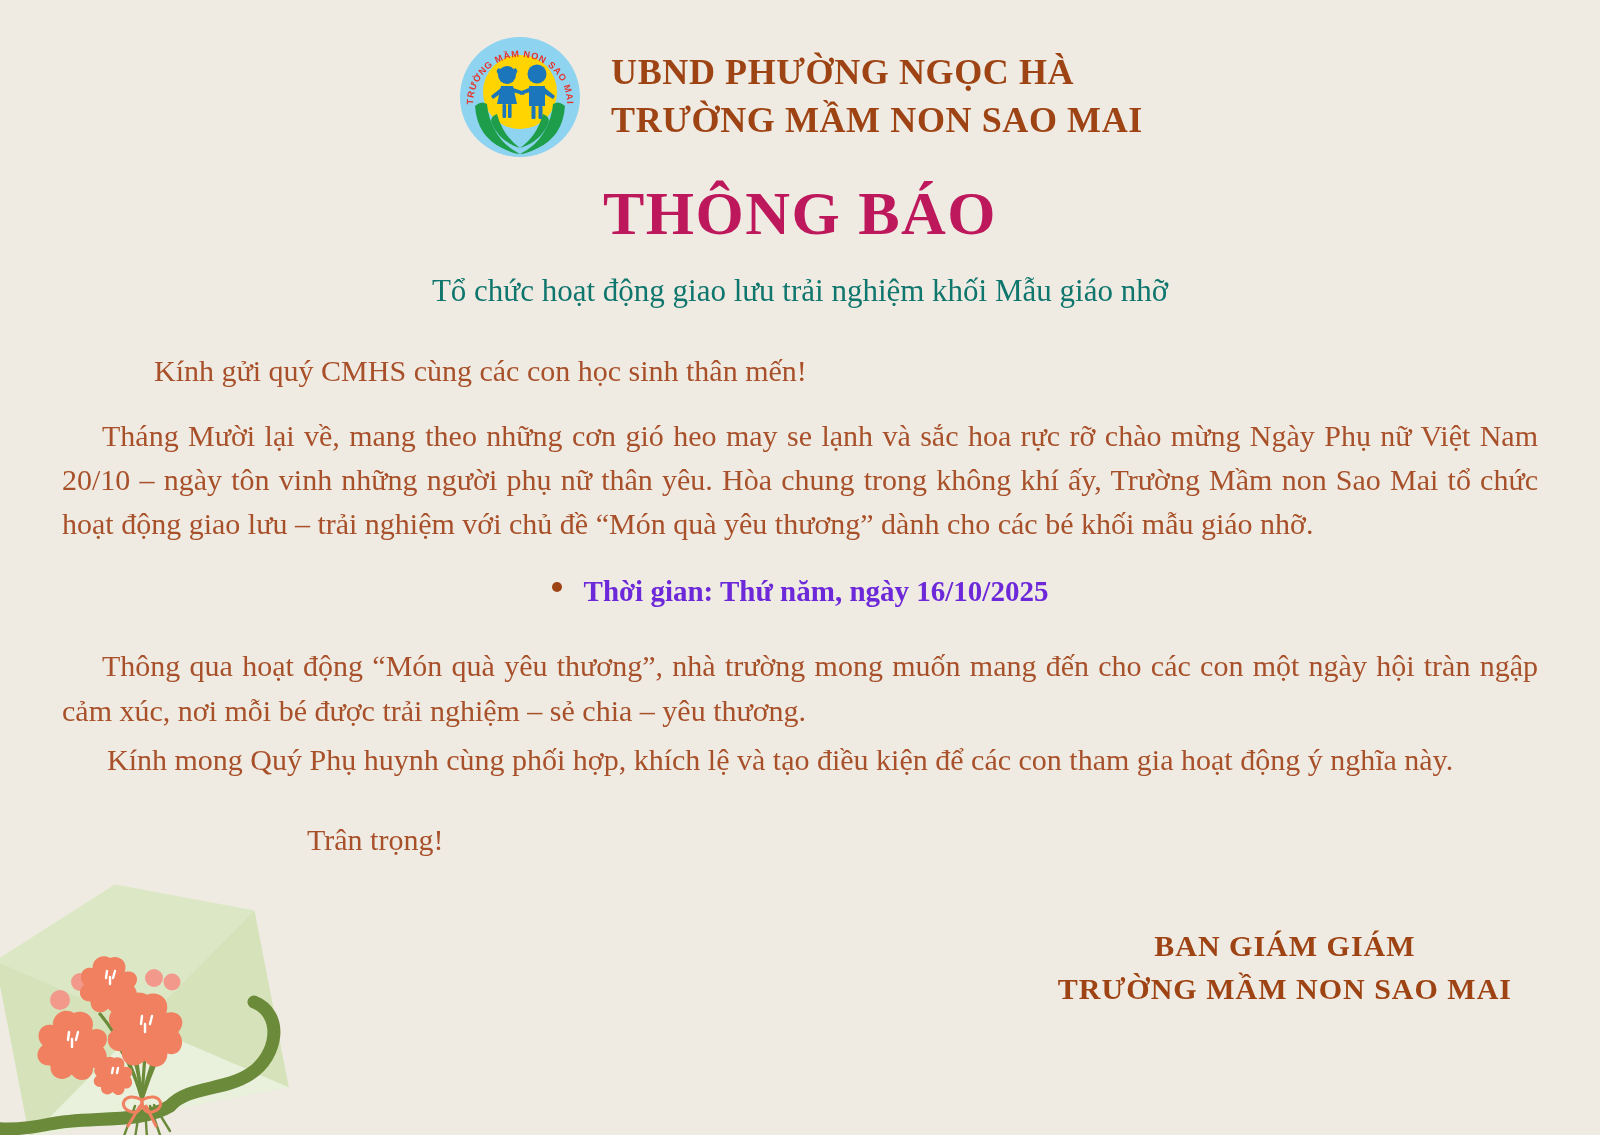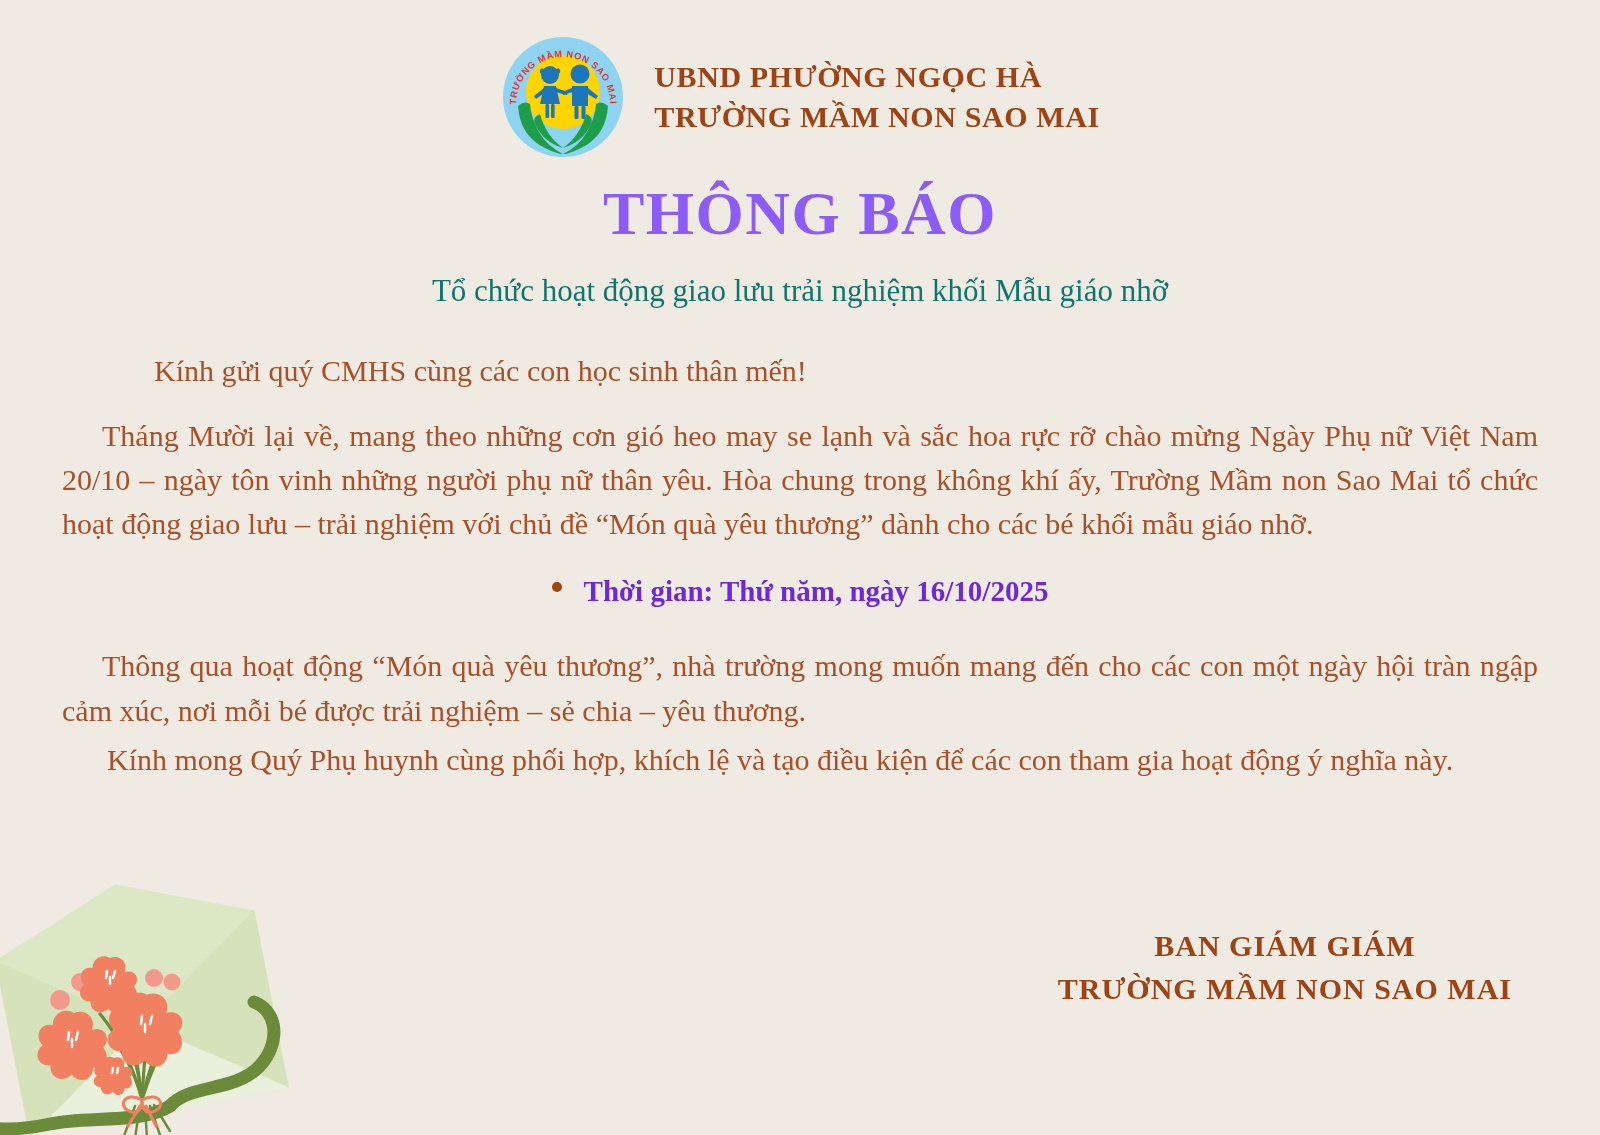--- a/index.html
+++ b/index.html
@@ -39,34 +39,34 @@
     flex: 0 0 126px;
     position: relative;
   }
 
   .org-lines {
     text-align: left;
   }
   .org-line {
     font-family: "Liberation Serif", "DejaVu Serif", serif;
     font-weight: bold;
-    font-size: 30px;
+    font-size: 36px;
     letter-spacing: 0.6px;
     color: #9E4314;
     line-height: 1.32;
     white-space: nowrap;
   }
 
   
   .title {
     text-align: center;
     font-weight: bold;
     font-size: 62px;
     letter-spacing: 1.5px;
-    color: #8b5cf6;
+    color: #be185d;
     margin-top: 22px;
     line-height: 1;
   }
 
   .subtitle {
     text-align: center;
     font-size: 31px;
     color: #0f766e;
     margin-top: 28px;
     line-height: 1.2;
@@ -225,20 +225,21 @@
     <ul class="bullets">
       <li>
         <span class="bullet-dot"></span><span class="bullet-text">Thời gian: Thứ năm, ngày 16/10/2025</span>
       </li>
     </ul>
 
     <p class="para after-bullets">Thông qua hoạt động “Món quà yêu thương”, nhà trường mong muốn mang đến cho các con một ngày hội tràn ngập cảm xúc, nơi mỗi bé được trải nghiệm – sẻ chia – yêu thương.</p>
 
     <p class="closing-line">Kính mong Quý Phụ huynh cùng phối hợp, khích lệ và tạo điều kiện để các con tham gia hoạt động ý nghĩa này.</p>
 
+    <div class="regards">Trân trọng!</div>
   </div>
 
   <div class="signature">
     <div class="sig-line-1">BAN GIÁM GIÁM</div>
     <div class="sig-line-2">TRƯỜNG MẦM NON SAO MAI</div>
   </div>
 
   <div class="envelope-art">
     <svg viewBox="0 0 300 265" width="300" height="265" aria-hidden="true">
 

